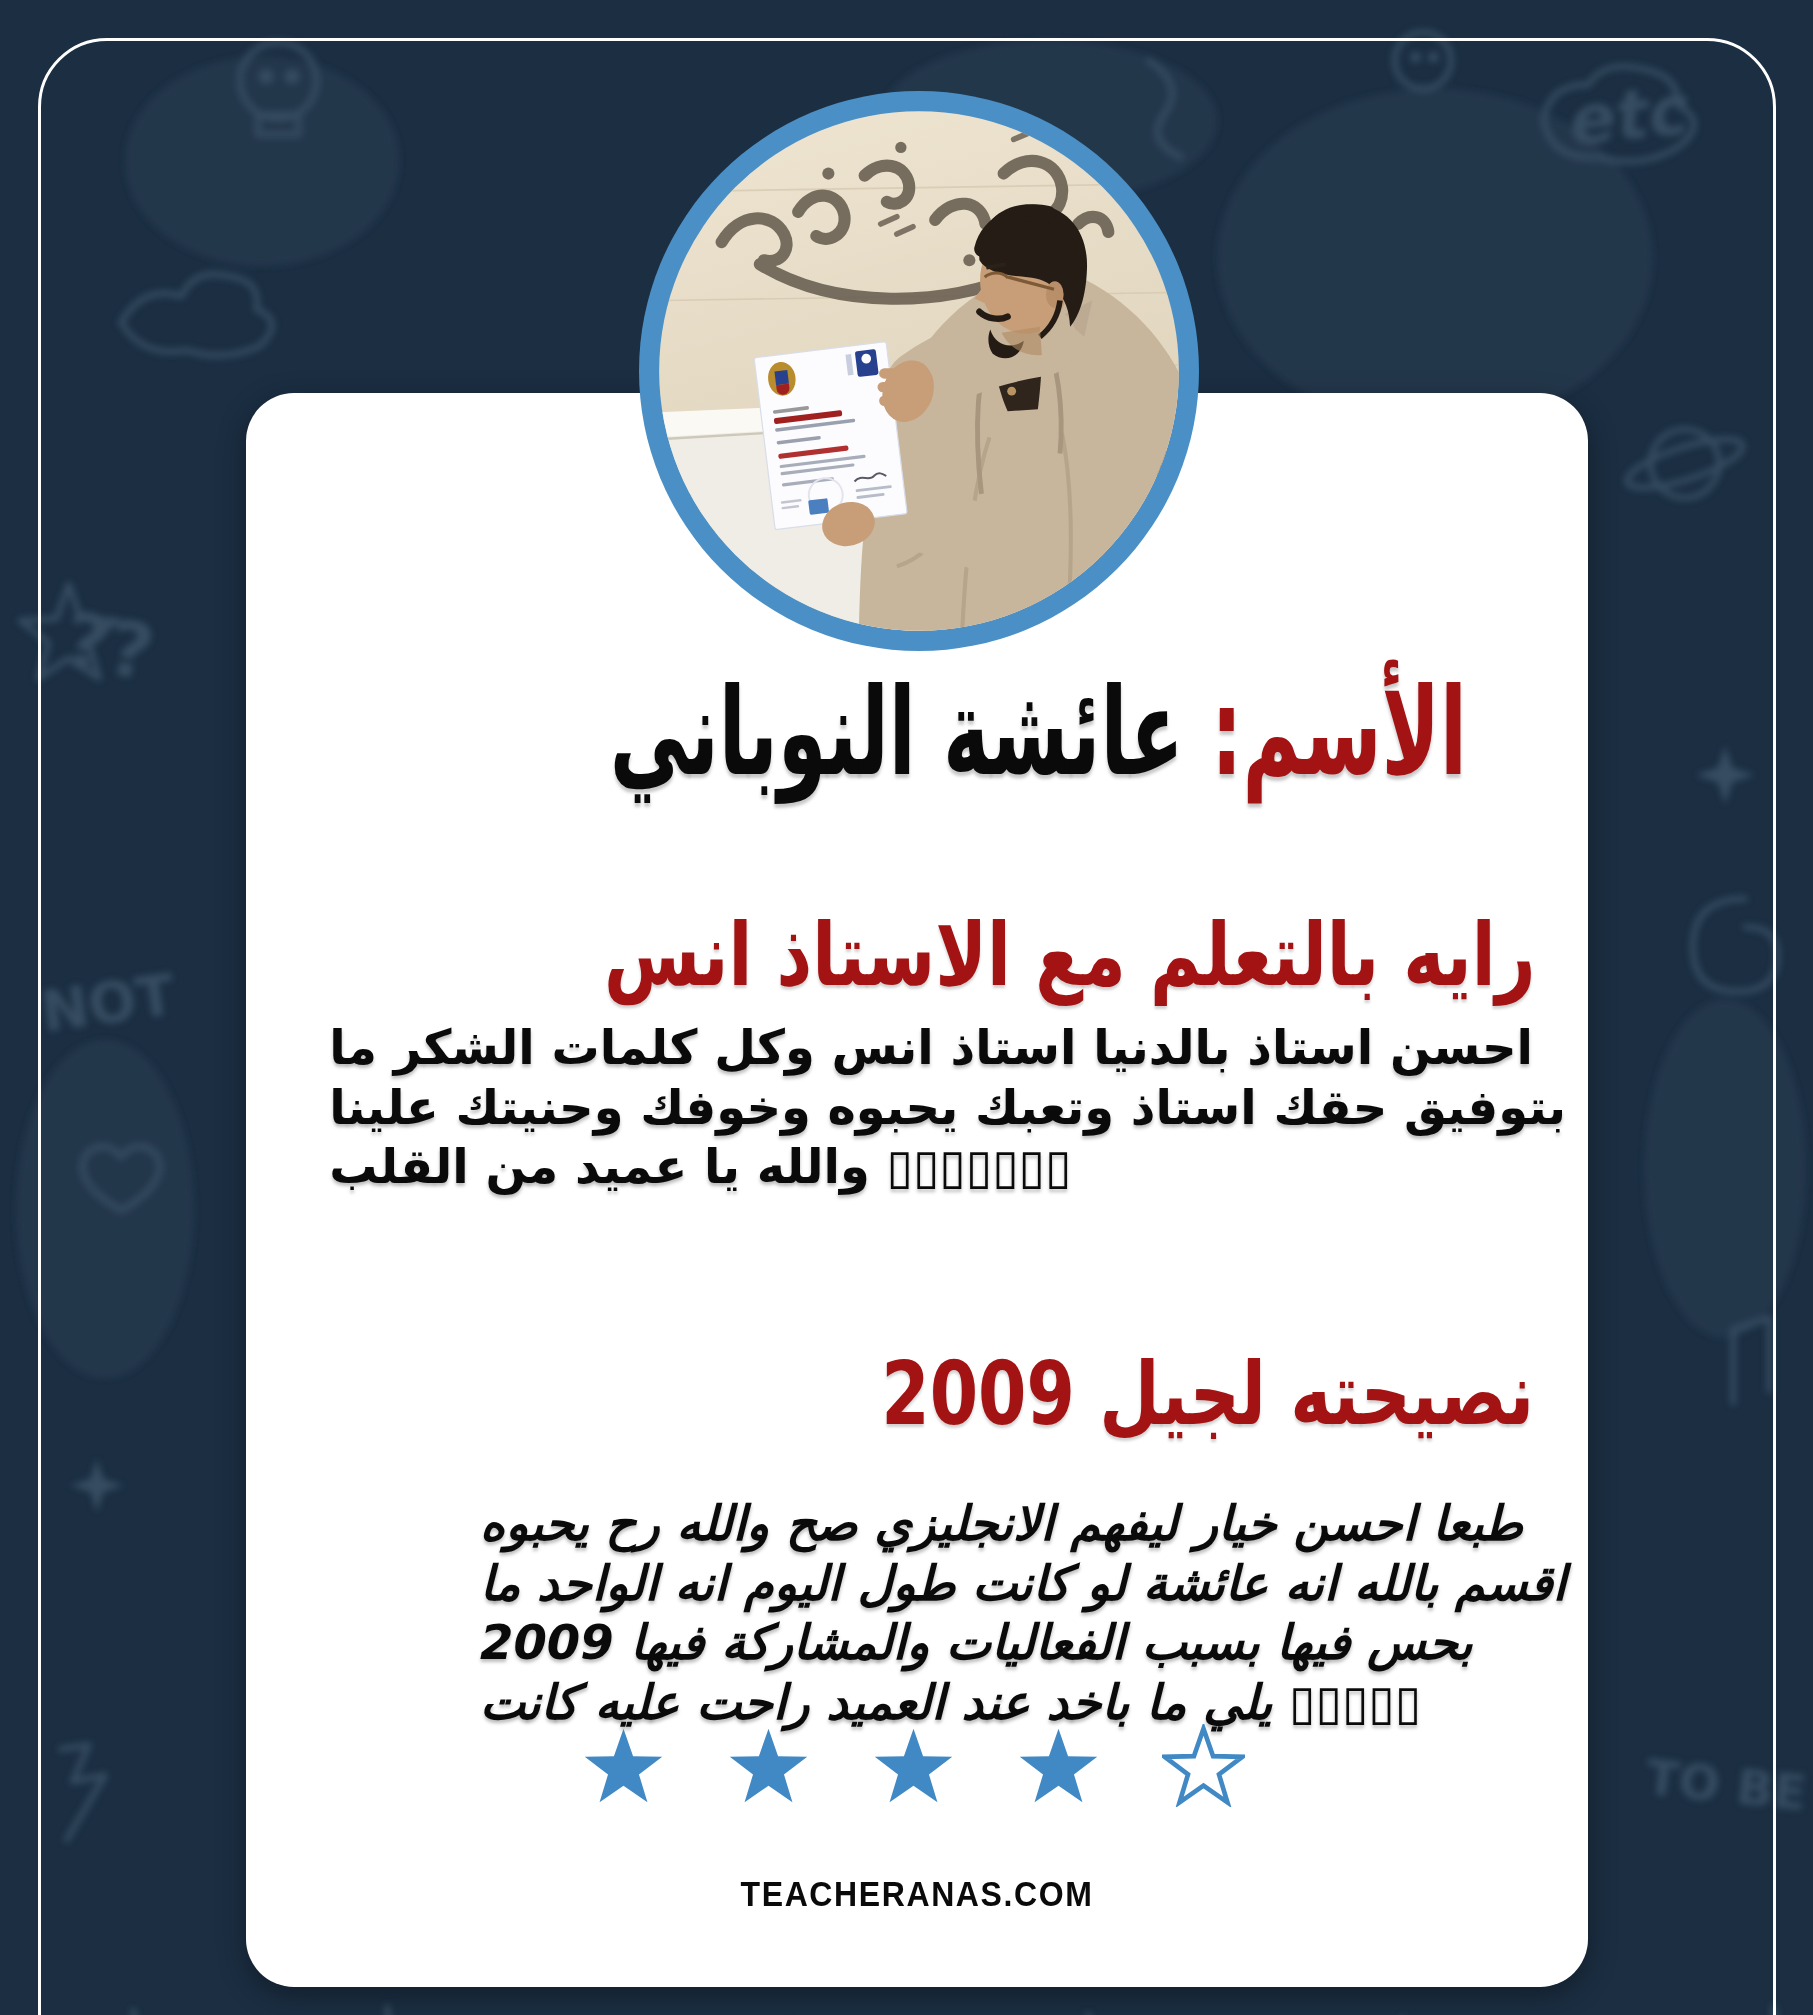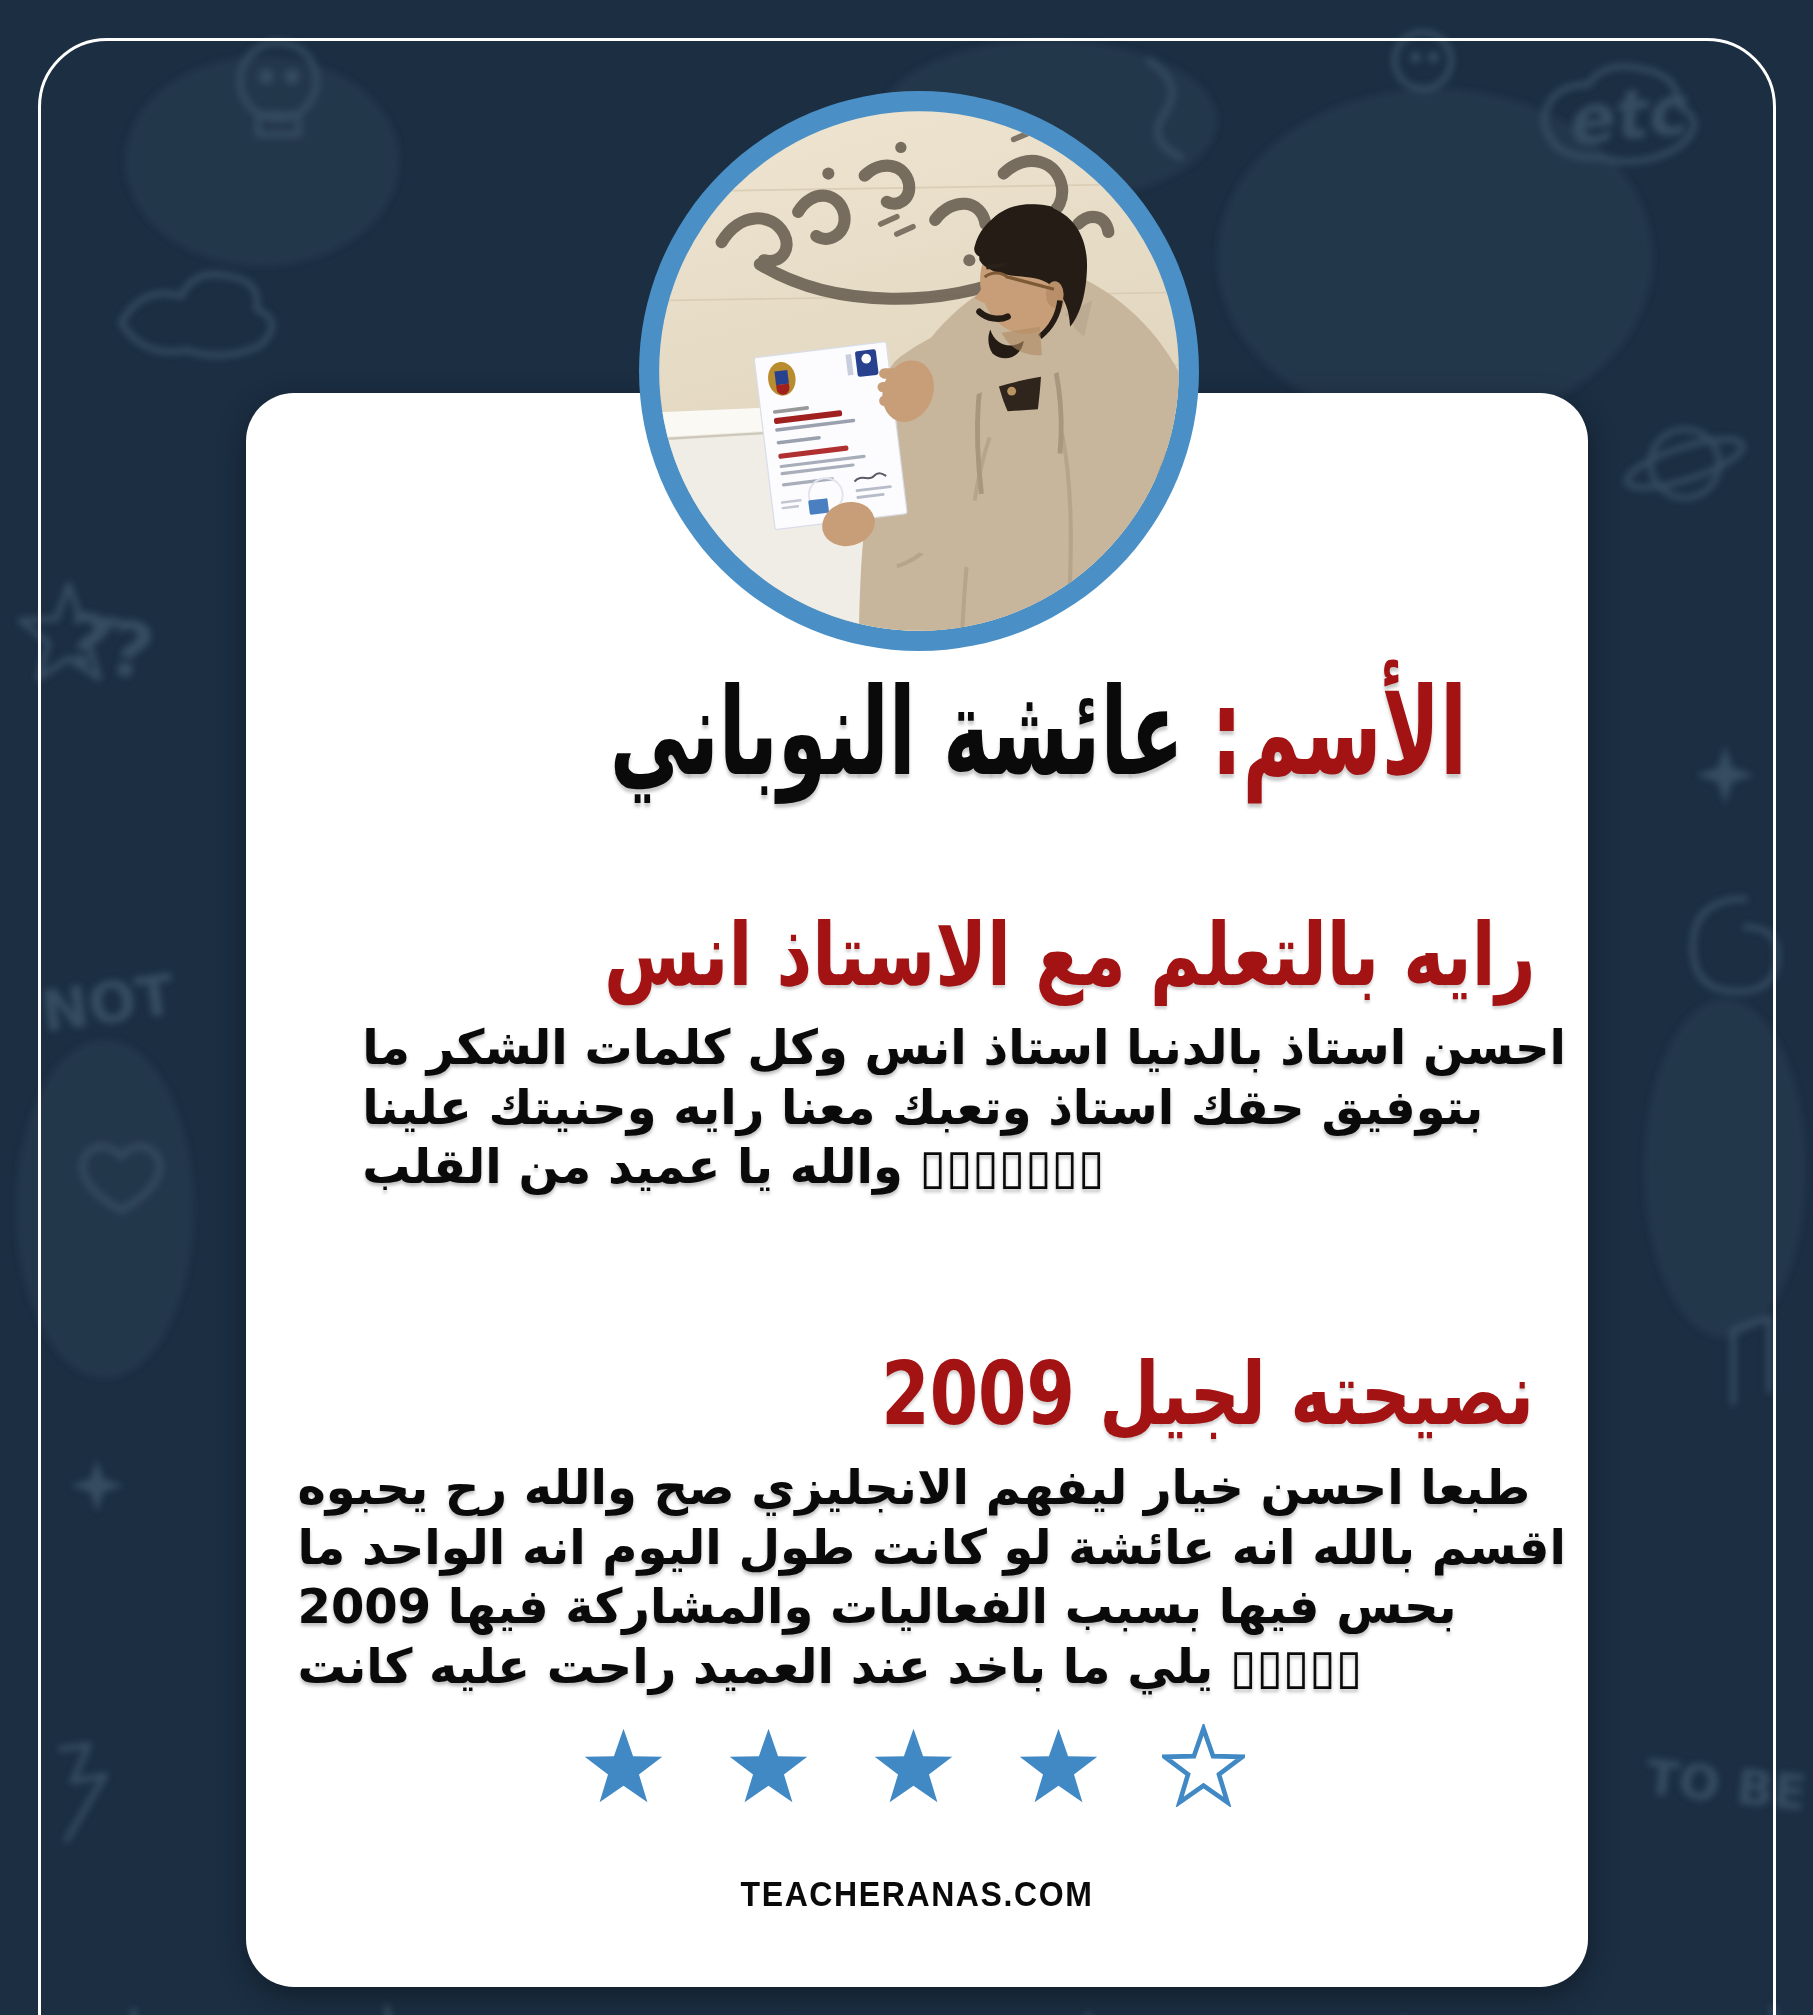--- a/index.html
+++ b/index.html
@@ -38,21 +38,21 @@
   .h-review{top:903px;right:278px;}
   .h-advice{top:1342px;right:280px;}
 
   .para{
     position:absolute;right:248px;direction:rtl;text-align:left;
     font-size:48px;font-weight:bold;color:#0a0a0a;line-height:1.24;
     text-shadow:0 2.8px 3.6px rgba(0,0,0,.26);
   }
   .para div{white-space:nowrap;}
   .p-review{top:1018px;}
-  .p-advice{top:1458px;}
+  .p-advice{top:1494px;font-style:italic;}
 
   .stars{position:absolute;left:582px;top:1724px;display:flex;gap:62px;}
   .stars svg{display:block;}
 
   .footer{
     position:absolute;left:246px;top:1874px;width:1342px;text-align:center;
     font-family:"Liberation Sans",sans-serif;font-weight:bold;
     font-size:32px;letter-spacing:1.6px;color:#0a0a0a;
     transform:scaleY(1.12);transform-origin:center top;
   }
@@ -269,21 +269,21 @@
   </div>
 
   <div class="name-heading" lang="ar">
     <span class="label">الأسم:</span>
     <span class="value">عائشة النوباني</span>
   </div>
 
   <div class="sec-heading h-review" lang="ar">رايه بالتعلم مع الاستاذ انس</div>
   <div class="para p-review" lang="ar">
     <div>احسن استاذ بالدنيا استاذ انس وكل كلمات الشكر ما</div>
-    <div>بتوفيق حقك استاذ وتعبك معنا رايه وحنيتك علينا</div>
+    <div>بتوفيق حقك استاذ وتعبك يحبوه وخوفك وحنيتك علينا</div>
     <div>▯▯▯▯▯▯▯ والله يا عميد من القلب</div>
   </div>
 
   <div class="sec-heading h-advice" lang="ar">نصيحته لجيل 2009</div>
   <div class="para p-advice" lang="ar">
     <div>طبعا احسن خيار ليفهم الانجليزي صح والله رح يحبوه</div>
     <div>اقسم بالله انه عائشة لو كانت طول اليوم انه الواحد ما</div>
     <div>بحس فيها بسبب الفعاليات والمشاركة فيها 2009</div>
     <div>▯▯▯▯▯ يلي ما باخد عند العميد راحت عليه كانت</div>
   </div>

